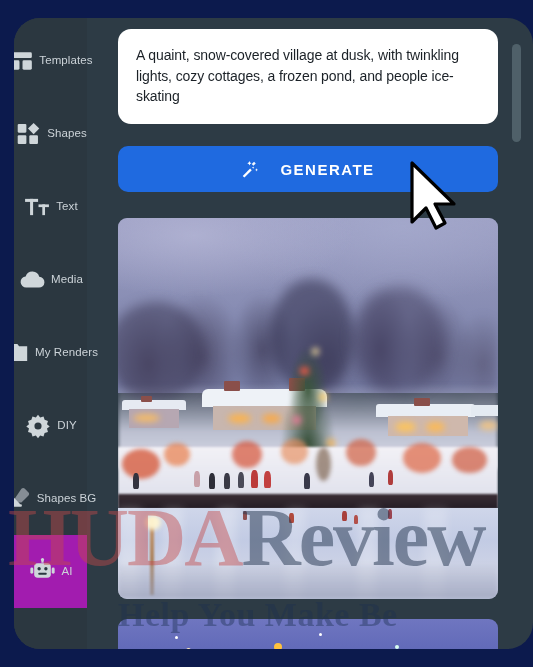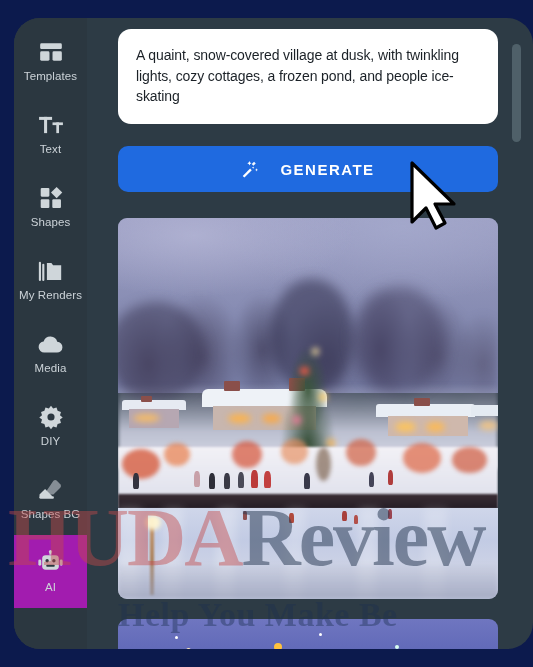--- a/index.html
+++ b/index.html
@@ -25,21 +25,21 @@
   
   .sidebar{
     position:absolute;left:0;top:0;width:73px;height:631px;
     background:#2b3740;
     display:flex;flex-direction:column;align-items:center;
     padding-top:6px;
     box-sizing:border-box;
   }
   .side-item{
     width:73px;height:73px;
-    display:flex;flex-direction:column;align-items:center;justify-content:center;
+    display:flex;flex-direction:row;align-items:center;justify-content:center;
     gap:5px;
     cursor:pointer;
     position:relative;
   }
   .side-item.active{background:#a21caf;}
   .side-ico{
     width:28px;height:28px;display:flex;align-items:center;justify-content:center;
     color:#cfd6da;
   }
   .side-ico svg{display:block;}
@@ -214,62 +214,62 @@
             <rect x="2" y="11.4" width="8.6" height="8.6" rx="1.2"></rect>
             <rect x="13.4" y="11.4" width="8.6" height="8.6" rx="1.2"></rect>
           </svg>
         </span>
         <span class="side-label">Templates</span>
       </div>
 
       <div class="side-item">
         <span class="side-ico">
           <svg viewBox="0 0 24 24" width="26" height="26" fill="currentColor">
+            <rect x="2.5" y="2.8" width="8" height="8" rx="1"></rect>
+            <rect x="2.5" y="13.2" width="8" height="8" rx="1"></rect>
+            <rect x="13.2" y="13.2" width="8" height="8" rx="1"></rect>
+            <path d="M17.2 1.8l5.2 5.2-5.2 5.2L12 7z"></path>
+          </svg>
+        </span>
+        <span class="side-label">Shapes</span>
+      </div>
+
+      <div class="side-item">
+        <span class="side-ico">
+          <svg viewBox="0 0 24 24" width="26" height="26" fill="currentColor">
             <rect x="1" y="4.5" width="12" height="2.8"></rect>
             <rect x="5.6" y="4.5" width="2.8" height="15"></rect>
             <rect x="13.4" y="9.6" width="9.6" height="2.5"></rect>
             <rect x="16.9" y="9.6" width="2.5" height="9.9"></rect>
           </svg>
         </span>
         <span class="side-label">Text</span>
       </div>
 
-      <div class="side-item">
-        <span class="side-ico">
-          <svg viewBox="0 0 24 24" width="26" height="26" fill="currentColor">
-            <rect x="2.5" y="2.8" width="8" height="8" rx="1"></rect>
-            <rect x="2.5" y="13.2" width="8" height="8" rx="1"></rect>
-            <rect x="13.2" y="13.2" width="8" height="8" rx="1"></rect>
-            <path d="M17.2 1.8l5.2 5.2-5.2 5.2L12 7z"></path>
-          </svg>
-        </span>
-        <span class="side-label">Shapes</span>
-      </div>
-
+
+      <div class="side-item">
+        <span class="side-ico">
+          <svg viewBox="0 0 24 24" width="27" height="27" fill="currentColor">
+            <path d="M6.4 19.2a5 5 0 0 1-.5-9.97A6.3 6.3 0 0 1 18 9.6a4.8 4.8 0 0 1-.4 9.6z"></path>
+            <path d="M12 6.2l4.2 4.6h-8.4z"></path>
+            <rect x="10.4" y="9.8" width="3.2" height="6.4"></rect>
+          </svg>
+        </span>
+        <span class="side-label">Media</span>
+      </div>
 
       <div class="side-item">
         <span class="side-ico">
           <svg viewBox="0 0 24 24" width="27" height="27" fill="none" stroke="currentColor" stroke-width="1.9">
             <path d="M2.6 4.2v15.4" stroke-linecap="round"></path>
             <path d="M5.6 6.1v13.5" stroke-linecap="round"></path>
             <path d="M8.8 4.4h4l1.5 2.1h7.2v13H8.8z" fill="currentColor" stroke="none"></path>
           </svg>
         </span>
         <span class="side-label">My Renders</span>
-      </div>
-
-      <div class="side-item">
-        <span class="side-ico">
-          <svg viewBox="0 0 24 24" width="27" height="27" fill="currentColor">
-            <path d="M6.4 19.2a5 5 0 0 1-.5-9.97A6.3 6.3 0 0 1 18 9.6a4.8 4.8 0 0 1-.4 9.6z"></path>
-            <path d="M12 6.2l4.2 4.6h-8.4z"></path>
-            <rect x="10.4" y="9.8" width="3.2" height="6.4"></rect>
-          </svg>
-        </span>
-        <span class="side-label">Media</span>
       </div>
 
       <div class="side-item">
         <span class="side-ico">
           <svg viewBox="0 0 24 24" width="26" height="26" fill="currentColor">
             <path d="M12 1.6l2 2.5 3.1-.9 1 3.1 3.1 1-.9 3.1 2.5 2-2.5 2 .9 3.1-3.1 1-1 3.1-3.1-.9-2 2.5-2-2.5-3.1.9-1-3.1-3.1-1 .9-3.1-2.5-2 2.5-2-.9-3.1 3.1-1 1-3.1 3.1.9z"></path>
             <circle cx="12" cy="12" r="3.3" fill="#2b3740"></circle>
           </svg>
         </span>
         <span class="side-label">DIY</span>

